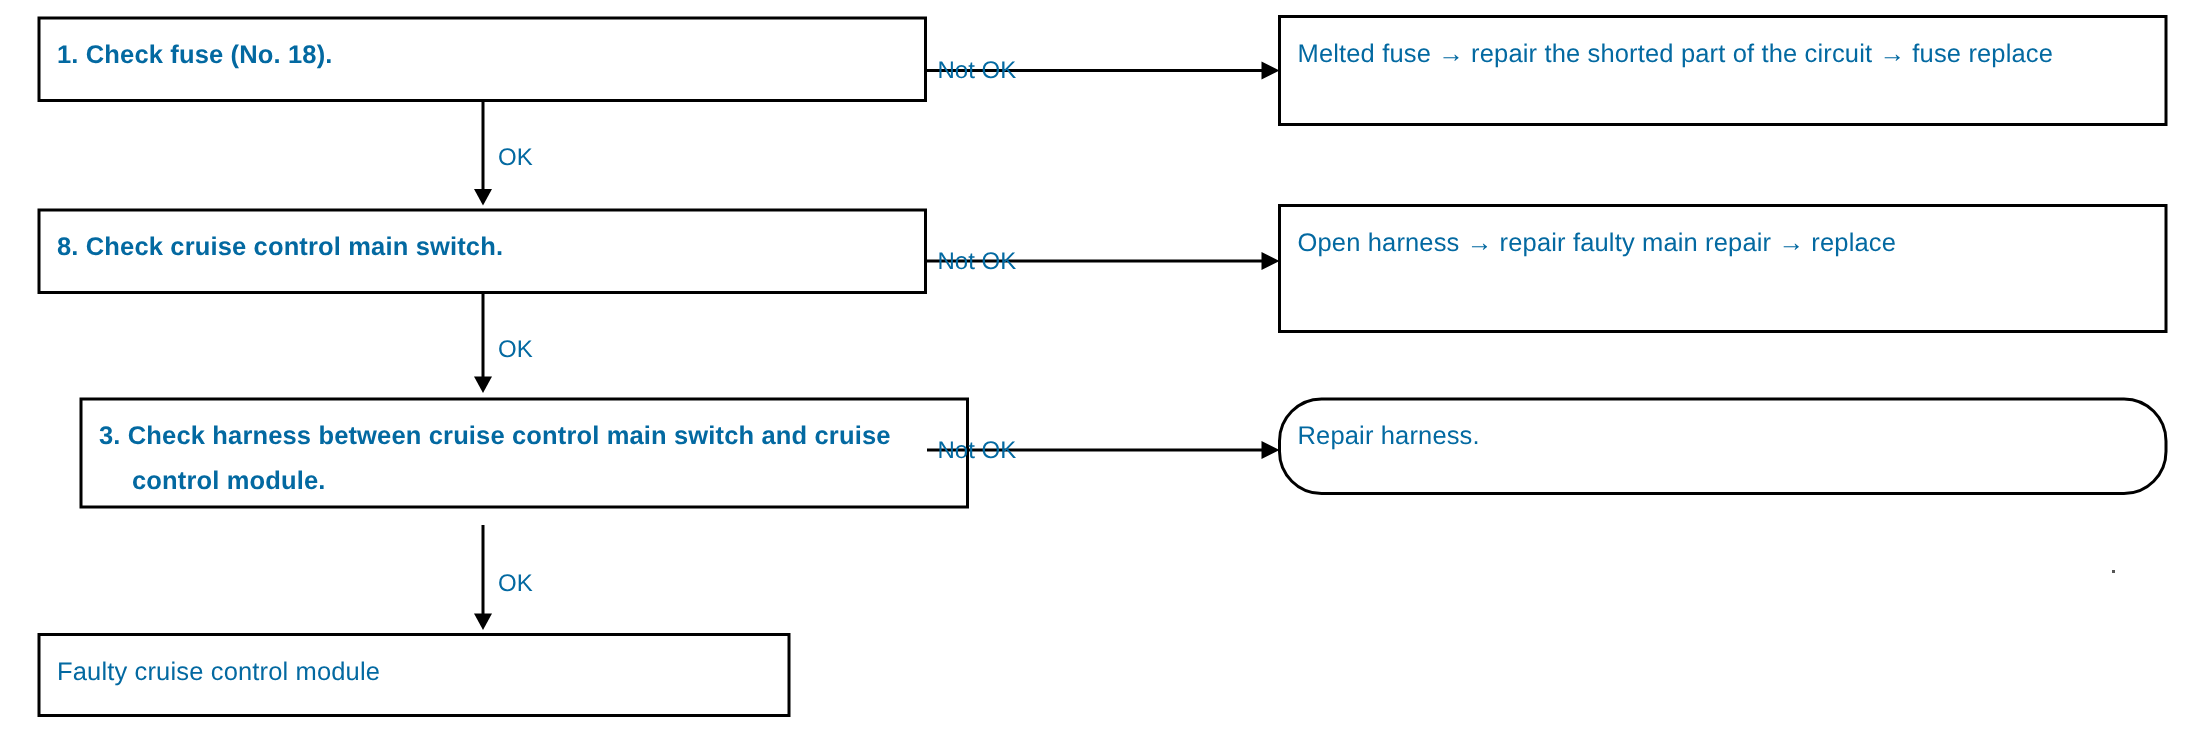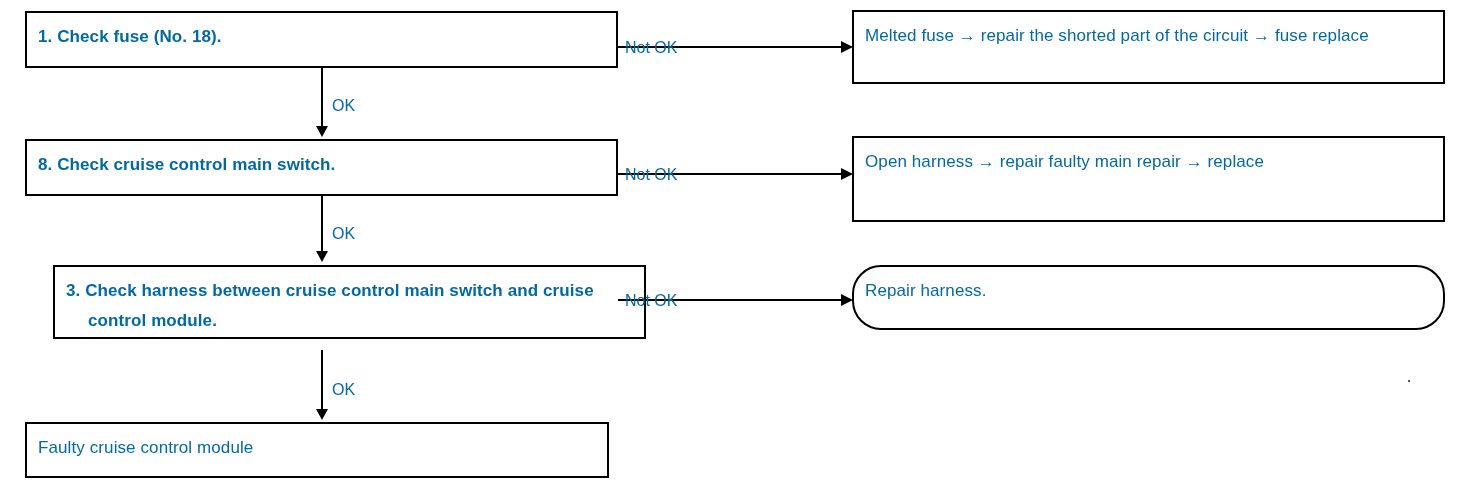--- a/index.html
+++ b/index.html
@@ -137,19 +137,19 @@
   <div class="edge-label" style="left:625px; top:267px;">Not OK</div>
 
   <div class="node result" style="left:852px; top:265px; width:593px; height:65px;border-radius:29px;">
     <div class="node-text">Repair harness.</div>
   </div>
 
   <div class="vline" style="left:321px; top:350px; width:2px; height:61px;"></div>
   <div class="arrow-down" style="left:316px; top:409px;"></div>
   <div class="edge-label" style="left:332px; top:356px;">OK</div>
 
-  <div class="node terminal" style="left:25px; top:422px; width:584px; height:56px;">
+  <div class="node terminal" style="left:25px; top:422px; width:502px; height:56px;">
     <div class="node-text">Faulty cruise control module</div>
   </div>
 
   <div class="speck" style="left:1408px; top:380px;"></div>
 
 </div>
 
 </body></html>

